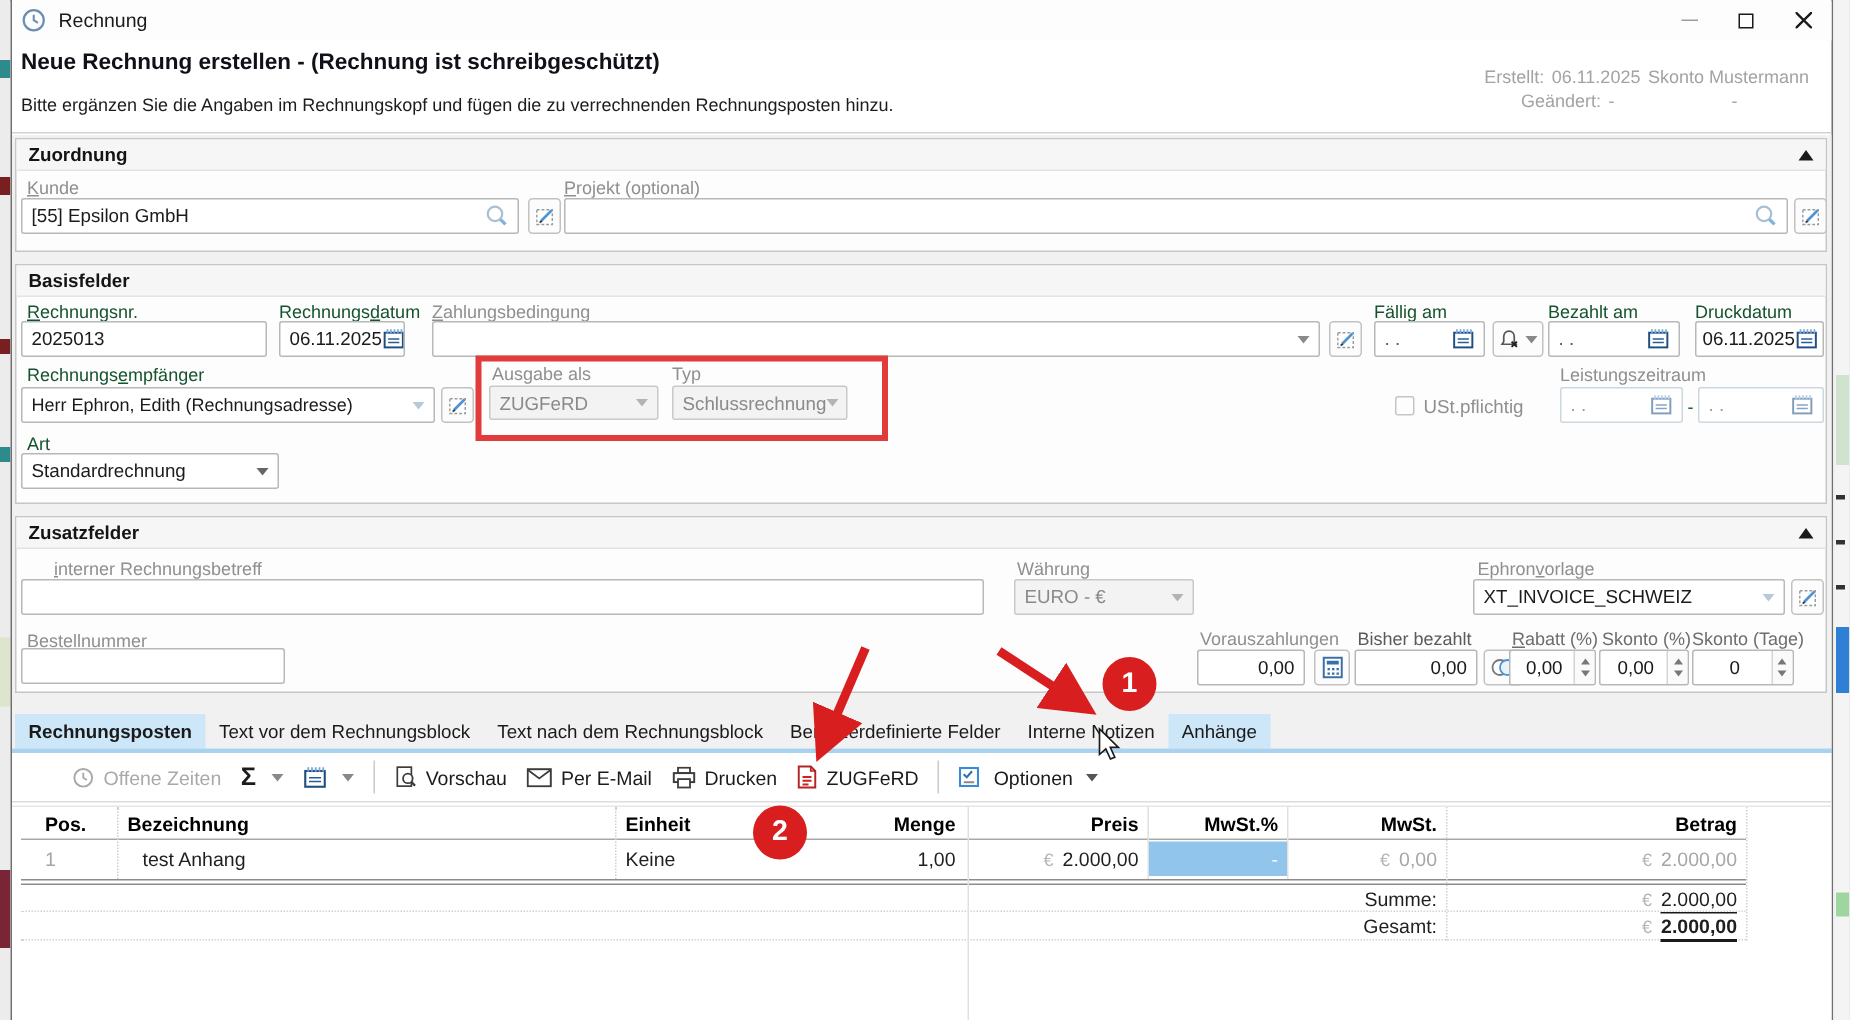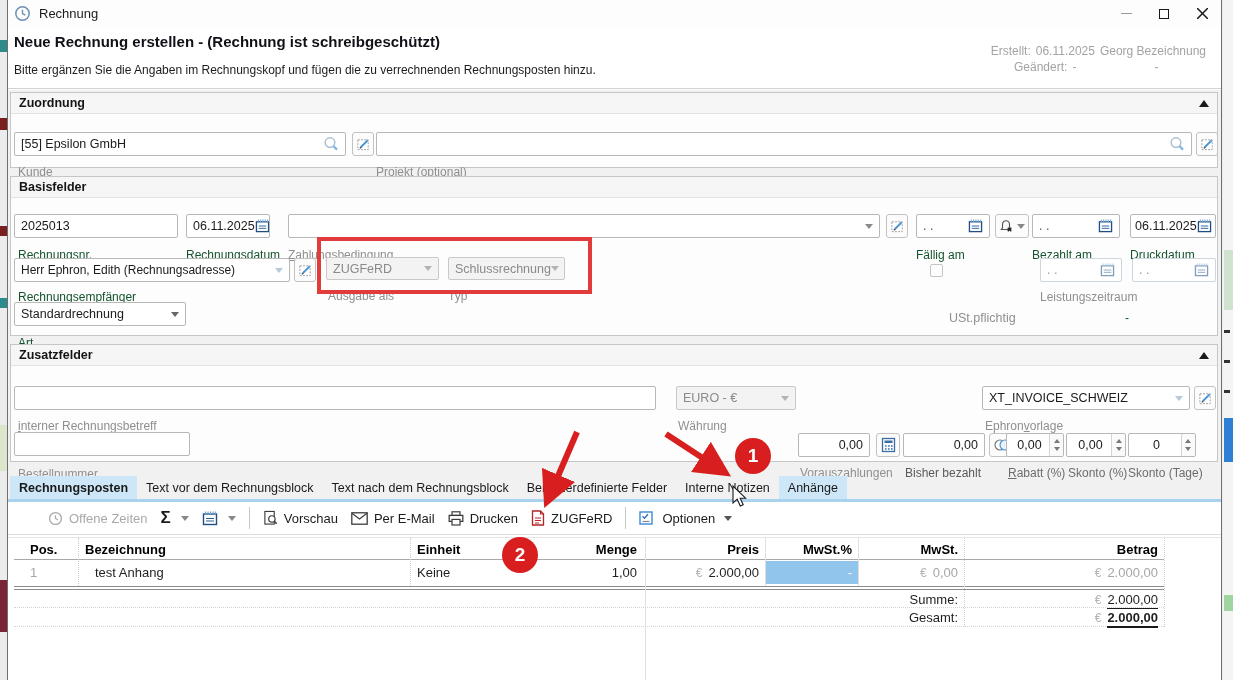--- a/index.html
+++ b/index.html
@@ -4,21 +4,21 @@
 <style>
   * { margin:0; padding:0; box-sizing:border-box; }
   html,body { width:1233px; height:680px; font-family:"Liberation Sans", sans-serif; background:#e9e9e9; }
   #app { position:relative; width:1233px; height:680px; overflow:hidden; background:#ececec; }
   .abs { position:absolute; }
   .window { position:absolute; left:7px; top:0; width:1215px; height:680px; background:#fff; border:1px solid #6f6f6f; border-bottom:none; }
   .titlebar { position:absolute; left:8px; top:0; width:1213px; height:27px; background:#fdfdfd; display:flex; align-items:center; }
   .title-text { font-size:13px; color:#1a1a1a; margin-left:8px; }
   .winbtn { width:38px; height:27px; display:flex; align-items:center; justify-content:center; }
   .client { position:absolute; left:8px; top:90px; width:1213px; height:409px; background:#f1f1f1; }
-  .lbl { position:absolute; font-size:12px; color:#8f8f8f; white-space:nowrap;margin-top:47px; }
+  .lbl { position:absolute; font-size:12px; color:#8f8f8f; white-space:nowrap; }
   .lbl.dk { color:#14532d; }
   .u { text-decoration:underline; }
   .grp { position:absolute; background:#fdfdfd; border:1px solid #c6c6c6; }
   .grp-h { position:absolute; height:21px; background:#f6f6f6; border-bottom:1px solid #e3e3e3; display:flex; align-items:center; padding-left:8px; font-size:12.5px; font-weight:bold; color:#141414; }
   .tri-up { width:0; height:0; border-left:5px solid transparent; border-right:5px solid transparent; border-bottom:7px solid #1a1a1a; }
   .inp { position:absolute; background:#fff; border:1px solid #b8b8b8; border-radius:2px; font-size:12.5px; color:#1b1b1b; display:flex; align-items:center; padding:0 6px; white-space:nowrap; overflow:hidden; }
   .inp.dis { background:#f3f3f3; color:#8a8a8a; border-color:#c9c9c9; }
   .chev { width:0; height:0; border-left:4px solid transparent; border-right:4px solid transparent; border-top:5px solid #8a8a8a; margin-left:auto; }
   .btn { position:absolute; background:#fcfcfc; border:1px solid #c2c2c2; border-radius:3px; display:flex; align-items:center; justify-content:center; }
   .spin { margin-left:auto; width:14px; align-self:stretch; border-left:1px solid #d5d5d5; display:flex; flex-direction:column; align-items:center; justify-content:space-evenly; background:#fafafa; }
@@ -93,21 +93,21 @@
           </svg>
       </span>
     </span>
   </div>
 
   <div class="abs" style="left:14px;top:33px;font-size:15px;font-weight:bold;color:#101018">Neue Rechnung erstellen - (Rechnung ist schreibgeschützt)</div>
   <div class="abs" style="left:14px;top:63px;font-size:12px;color:#1c1c1c">Bitte ergänzen Sie die Angaben im Rechnungskopf und fügen die zu verrechnenden Rechnungsposten hinzu.</div>
   <div class="abs" style="right:27px;top:44px;font-size:12px;color:#a3a3a3;display:flex;gap:5px">
     <span>Erstellt:</span>
       <span>06.11.2025</span>
-      <span>Georg Bezeichnung</span>
+      <span>Skonto Mustermann</span>
   </div>
   <div class="abs" style="right:27px;top:60px;width:192px;font-size:12px;color:#a3a3a3;display:flex">
     <span>Geändert:</span>
       <span style="margin-left:5px">-</span>
     <span style="margin-left:78px">-</span>
   </div>
   <div class="hline" style="left:8px;top:88px;width:1213px;background:#d2d2d2"></div>
 
   <div class="client"></div>
 
@@ -288,21 +288,21 @@
   <div class="inp" style="left:14px;top:302px;width:172px;height:24px">
     <span>Standardrechnung</span>
       <span class="chev" style="border-top-color:#666"></span>
   </div>
 
   <div class="grp" style="left:10px;top:344px;width:1208px;height:118px"></div>
   <div class="grp-h" style="left:11px;top:345px;width:1206px">
     <span>Zusatzfelder</span>
     <span class="tri-up" style="margin-left:auto;margin-right:8px"></span>
   </div>
-  <div class="lbl" style="left:18px;top:372px"><span></span><span class="u">i</span><span>nterner Rechnungsbetreff</span></div>
+  <div class="lbl" style="left:36px;top:372px"><span></span><span class="u">i</span><span>nterner Rechnungsbetreff</span></div>
   <div class="inp" style="left:14px;top:386px;width:642px;height:24px">
       <span></span>
     </div>
   <div class="lbl" style="left:678px;top:372px">Währung</div>
   <div class="inp dis" style="left:676px;top:386px;width:120px;height:24px">
     <span>EURO - €</span>
       <span class="chev" style="border-top-color:#b3b3b3"></span>
   </div>
   <div class="lbl" style="left:985px;top:372px"><span>Ephron</span><span class="u">v</span><span>orlage</span></div>
   <div class="inp" style="left:982px;top:386px;width:208px;height:24px">

